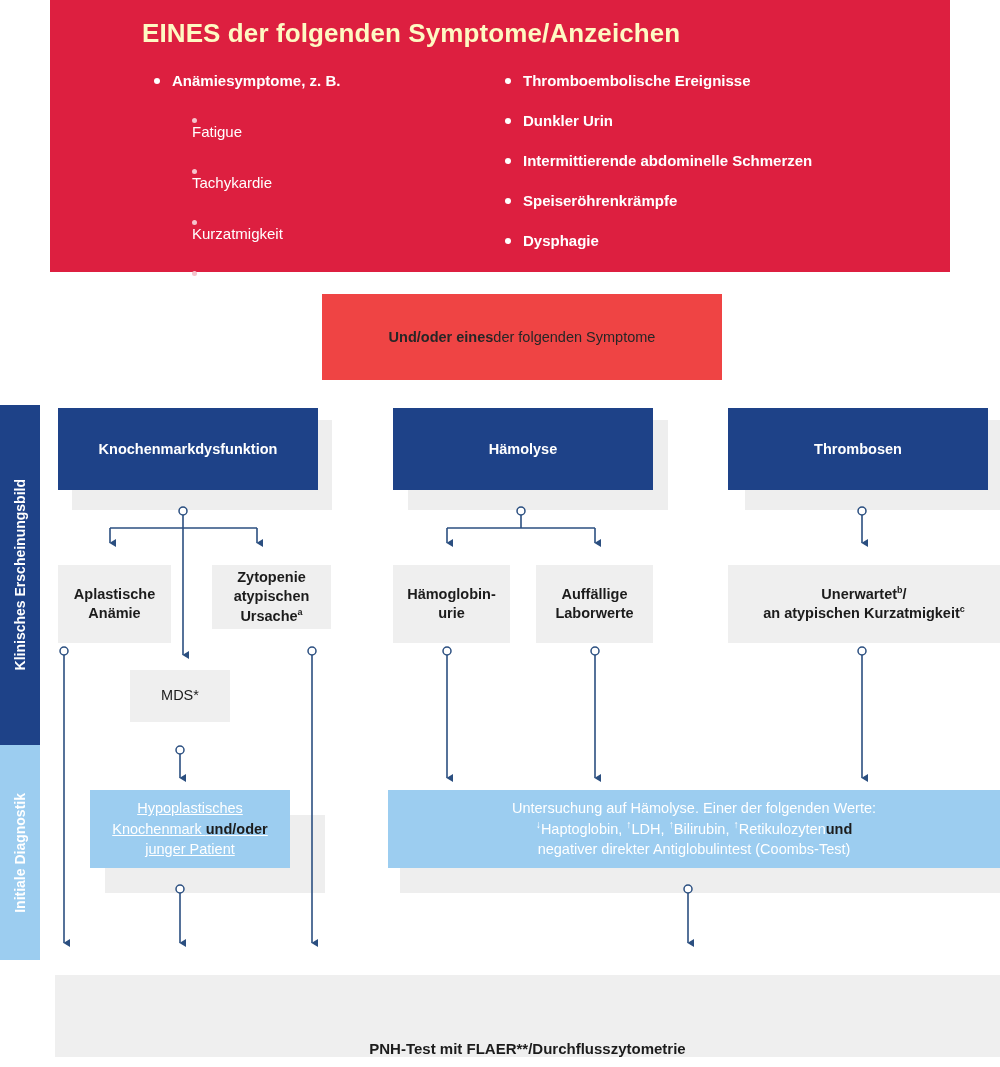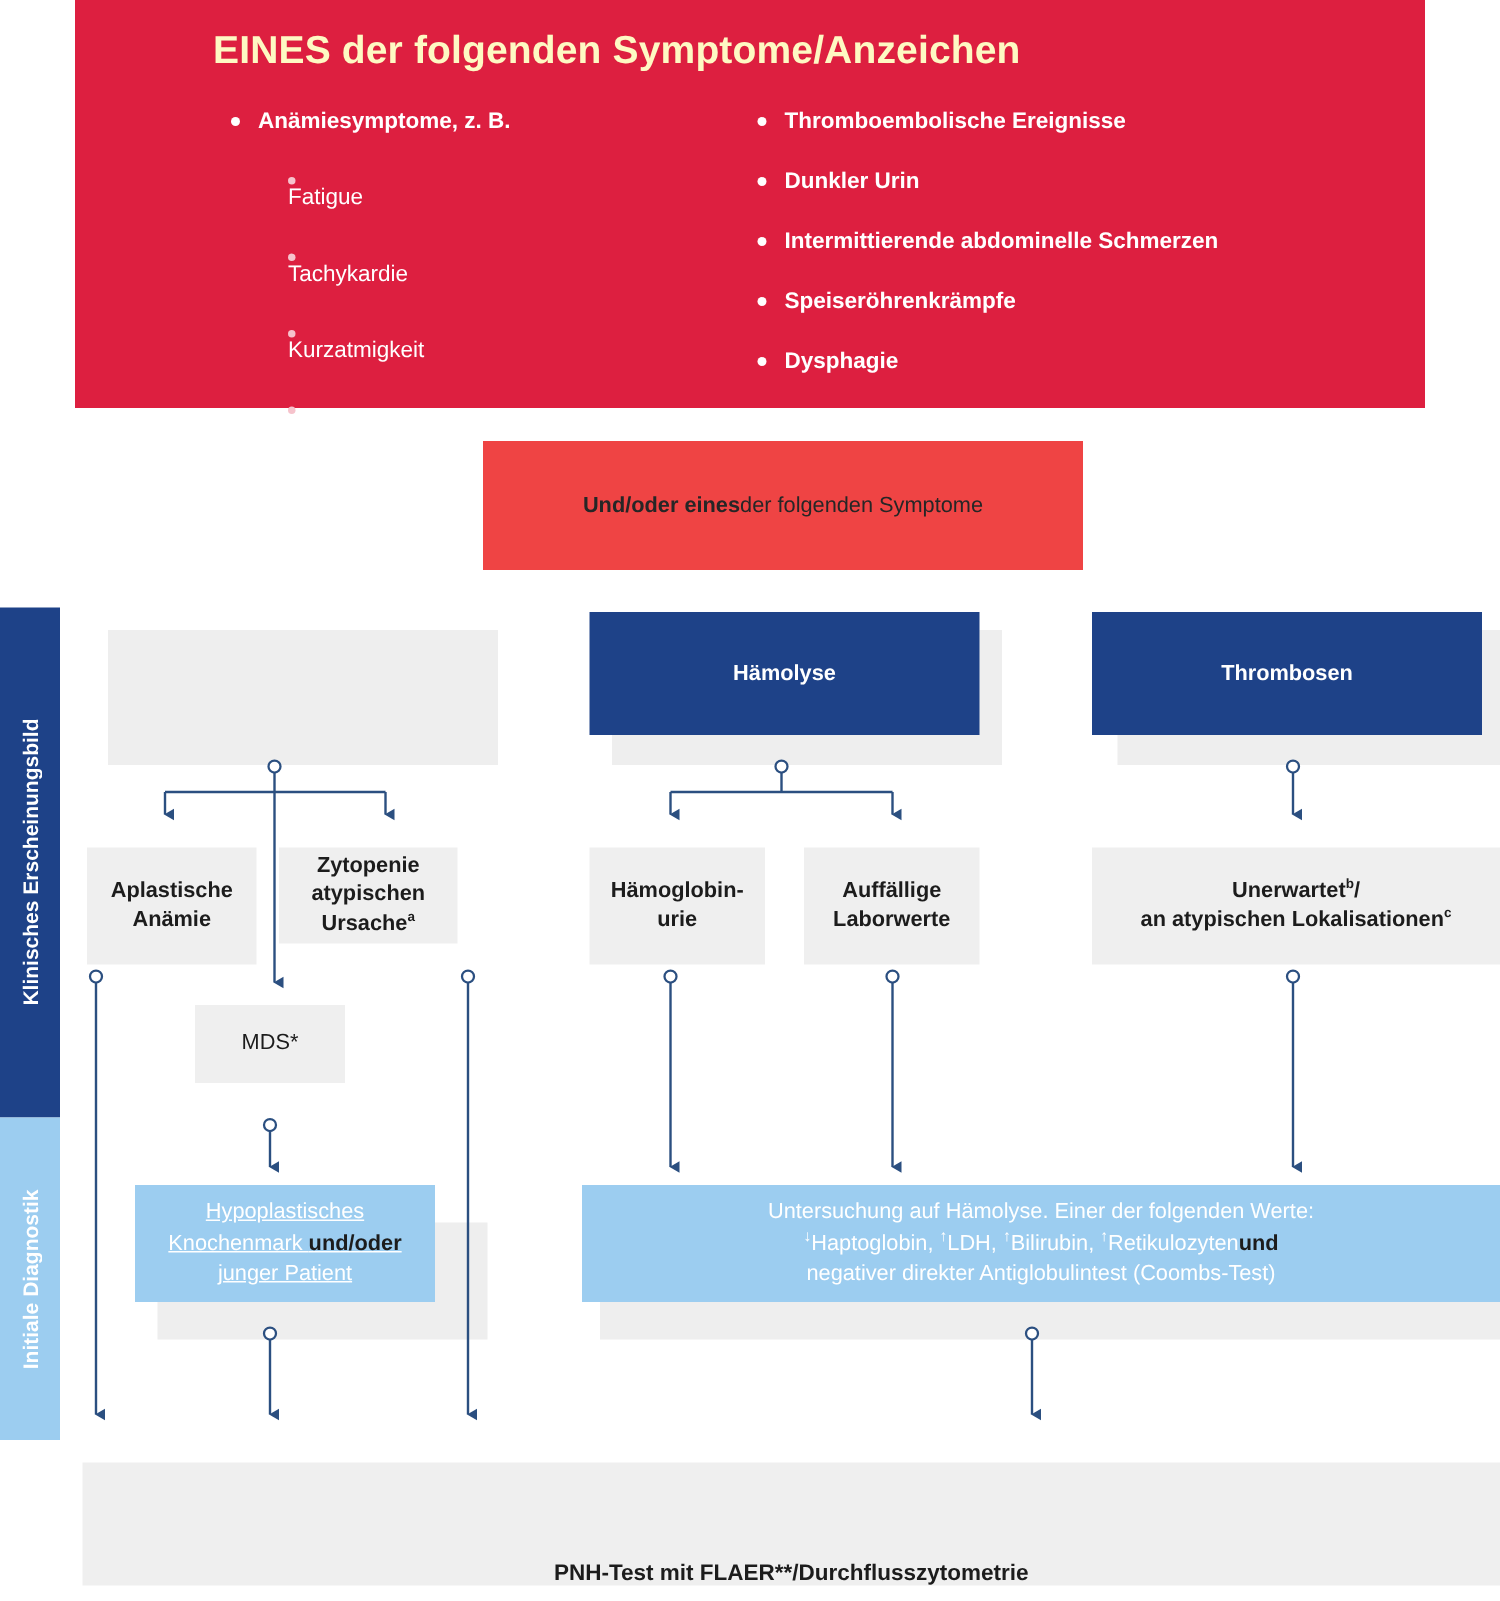--- a/index.html
+++ b/index.html
@@ -202,41 +202,46 @@
       </div>
   </div>
 
   <div class="shadow-box" style="left:72px;  top:420px; width:260px; height:90px;"></div>
   <div class="shadow-box" style="left:408px; top:420px; width:260px; height:90px;"></div>
   <div class="shadow-box" style="left:745px; top:420px; width:260px; height:90px;"></div>
 
   <div class="shadow-box" style="left:105px; top:815px; width:220px; height:78px;"></div>
   <div class="shadow-box" style="left:400px; top:815px; width:610px; height:78px;"></div>
 
+  <div class="cat-head" style="left:58px;  top:408px; width:260px; height:82px;">
+    <div class="center">
+        <span>Knochenmarkdysfunktion</span>
+      </div>
+  </div>
   <div class="cat-head" style="left:393px; top:408px; width:260px; height:82px;">
     <div class="center">
         <span>Hämolyse</span>
       </div>
   </div>
   <div class="cat-head" style="left:728px; top:408px; width:260px; height:82px;">
     <div class="center">
         <span>Thrombosen</span>
       </div>
   </div>
 
   <div class="grey-box" style="left:58px; top:565px; width:113px; height:78px;">
     <div class="center">
         <span>
       <span>Aplastische</span><br>
       <span>Anämie</span>
     </span>
       </div>
   </div>
 
-  <div class="grey-box" style="left:186px; top:565px; width:119px; height:64px;">
+  <div class="grey-box" style="left:212px; top:565px; width:119px; height:64px;">
     <div class="center">
         <span>
       <span>Zytopenie</span><br>
       <span>atypischen</span><br>
       <span>Ursache</span><sup>a</sup>
     </span>
       </div>
   </div>
 
   <div class="grey-box" style="left:393px; top:565px; width:117px; height:78px;">
@@ -254,21 +259,21 @@
       <span>Auffällige</span><br>
       <span>Laborwerte</span>
     </span>
       </div>
   </div>
 
   <div class="grey-box" style="left:728px; top:565px; width:272px; height:78px;">
     <div class="center">
         <span>
       <span>Unerwartet</span><sup>b</sup><span>/</span><br>
-      <span>an atypischen Lokalisationen</span><sup>c</sup>
+      <span>an atypischen Kurzatmigkeit</span><sup>c</sup>
     </span>
       </div>
   </div>
 
   <div class="grey-box light" style="left:130px; top:670px; width:100px; height:52px;">
     <div class="center">
         <span>MDS*</span>
       </div>
   </div>
 

